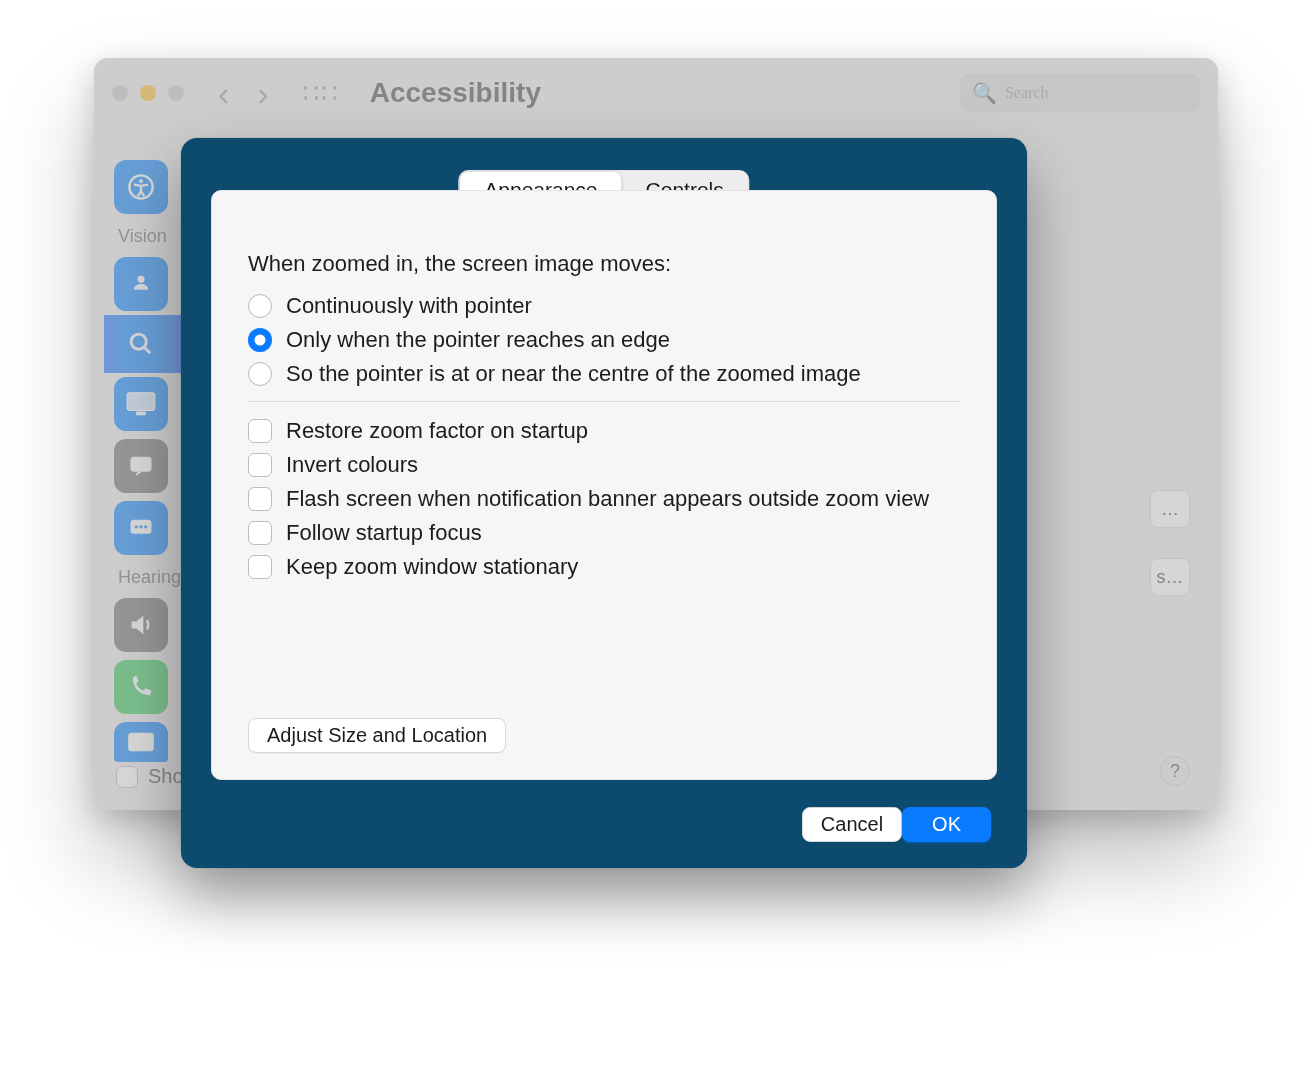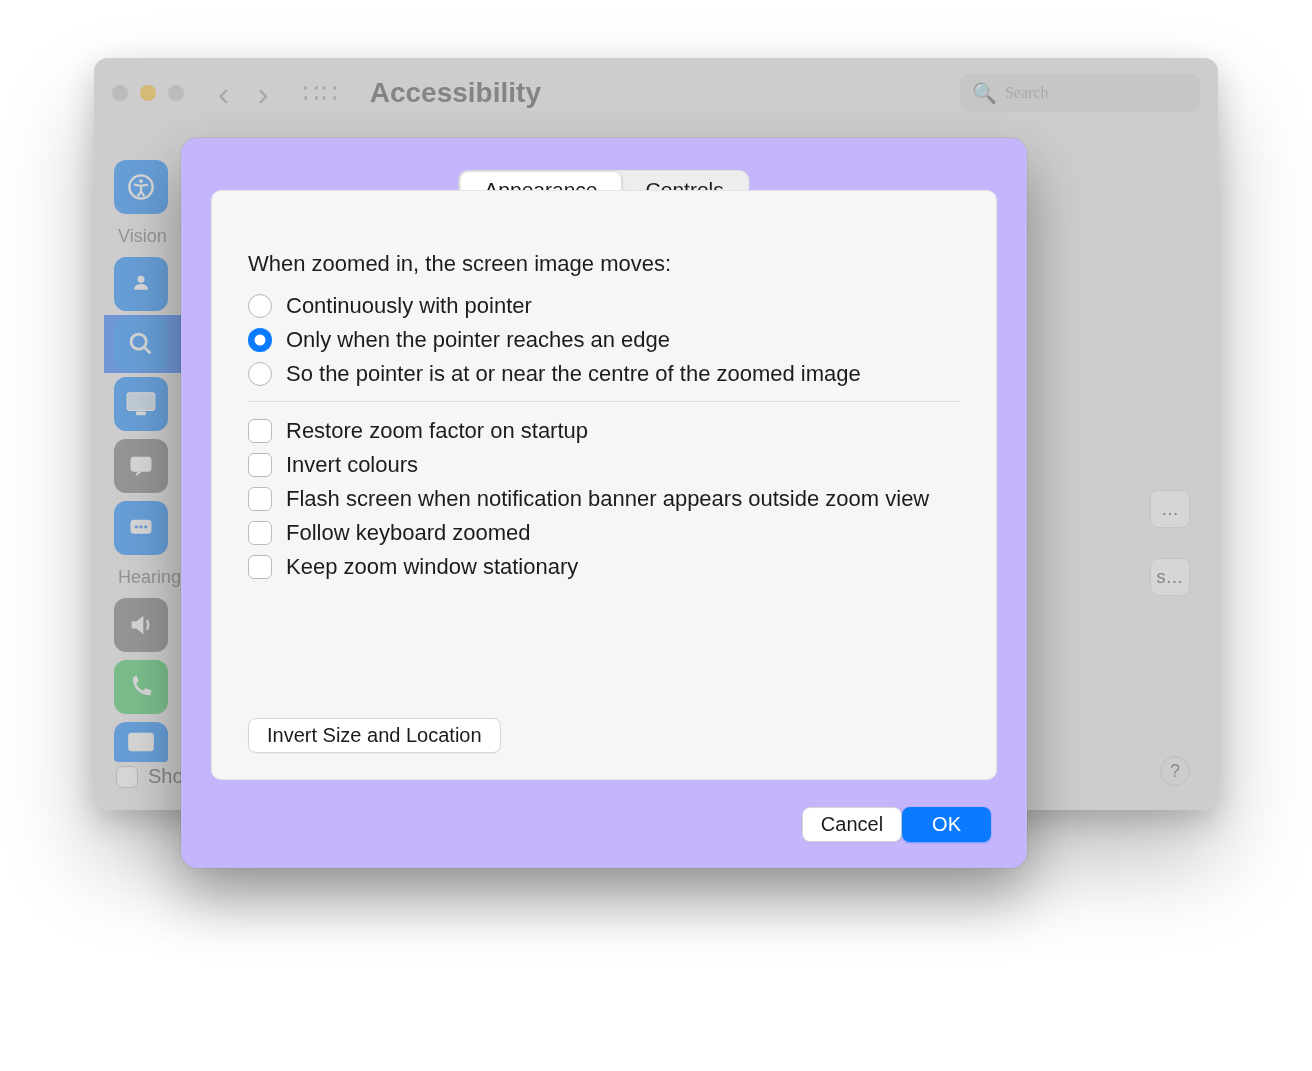--- a/index.html
+++ b/index.html
@@ -125,21 +125,21 @@
     border-radius:8px;
     display:flex; align-items:center; justify-content:center;
     color:#444; font-size:18px;
   }
 
   
   .sheet {
     position:absolute;
     left: 181px; top: 138px;
     width: 846px; height: 730px;
-    background:#c4b5fd;
+    background:#0c4a6e;
     border-radius: 16px;
     box-shadow: 0 30px 60px rgba(0,0,0,.35), 0 0 0 1px rgba(0,0,0,.06);
     z-index: 10;
   }
   .seg {
     position:absolute;
     top: 32px; left: 50%; transform: translateX(-50%);
     display:flex;
     background:#ededed;
     border-radius:10px;
@@ -365,29 +365,29 @@
       <div class="check-row">
         <div class="chk"></div>
         <span>Invert colours</span>
       </div>
       <div class="check-row">
         <div class="chk"></div>
         <span>Flash screen when notification banner appears outside zoom view</span>
       </div>
       <div class="check-row">
         <div class="chk"></div>
-        <span>Follow keyboard zoomed</span>
+        <span>Follow startup focus</span>
       </div>
       <div class="check-row">
         <div class="chk"></div>
         <span>Keep zoom window stationary</span>
       </div>
 
       <div class="adjust-wrap">
-        <button class="adjust-btn">Invert Size and Location</button>
+        <button class="adjust-btn">Adjust Size and Location</button>
       </div>
     </div>
 
     <div class="sheet-actions">
       <button class="mac-btn">Cancel</button>
       <button class="mac-btn primary">OK</button>
     </div>
   </div>
 
 </div>

